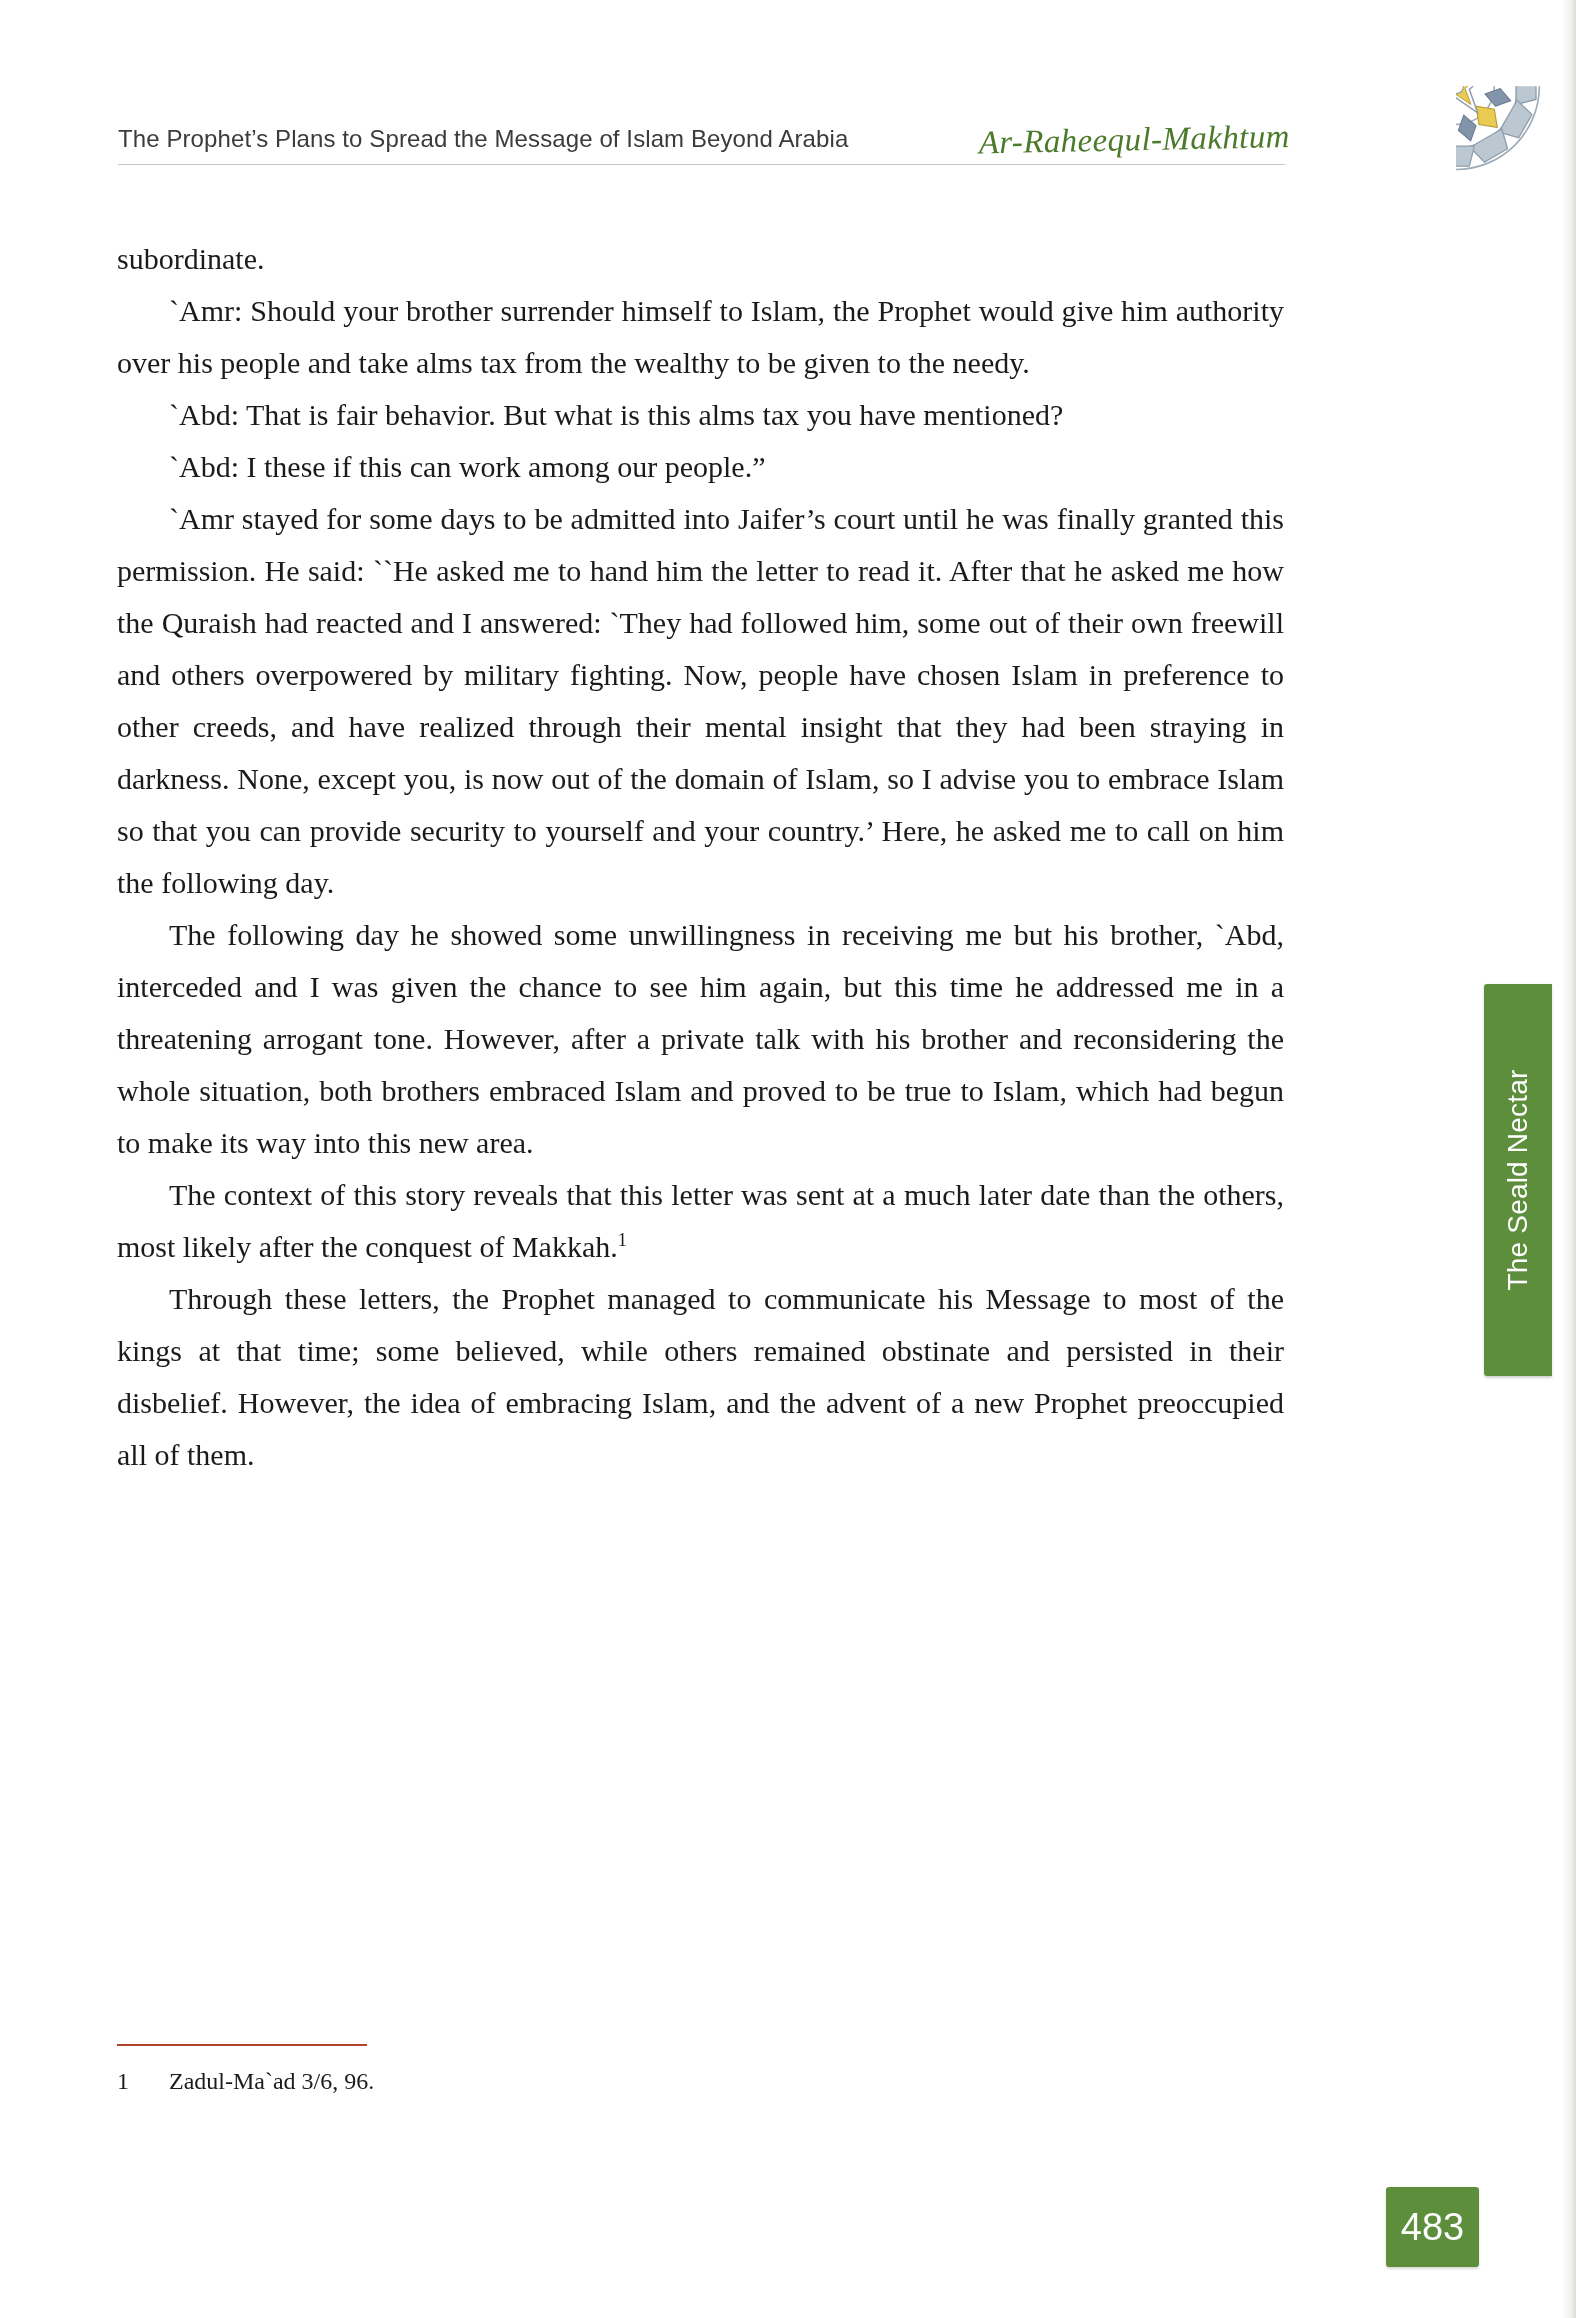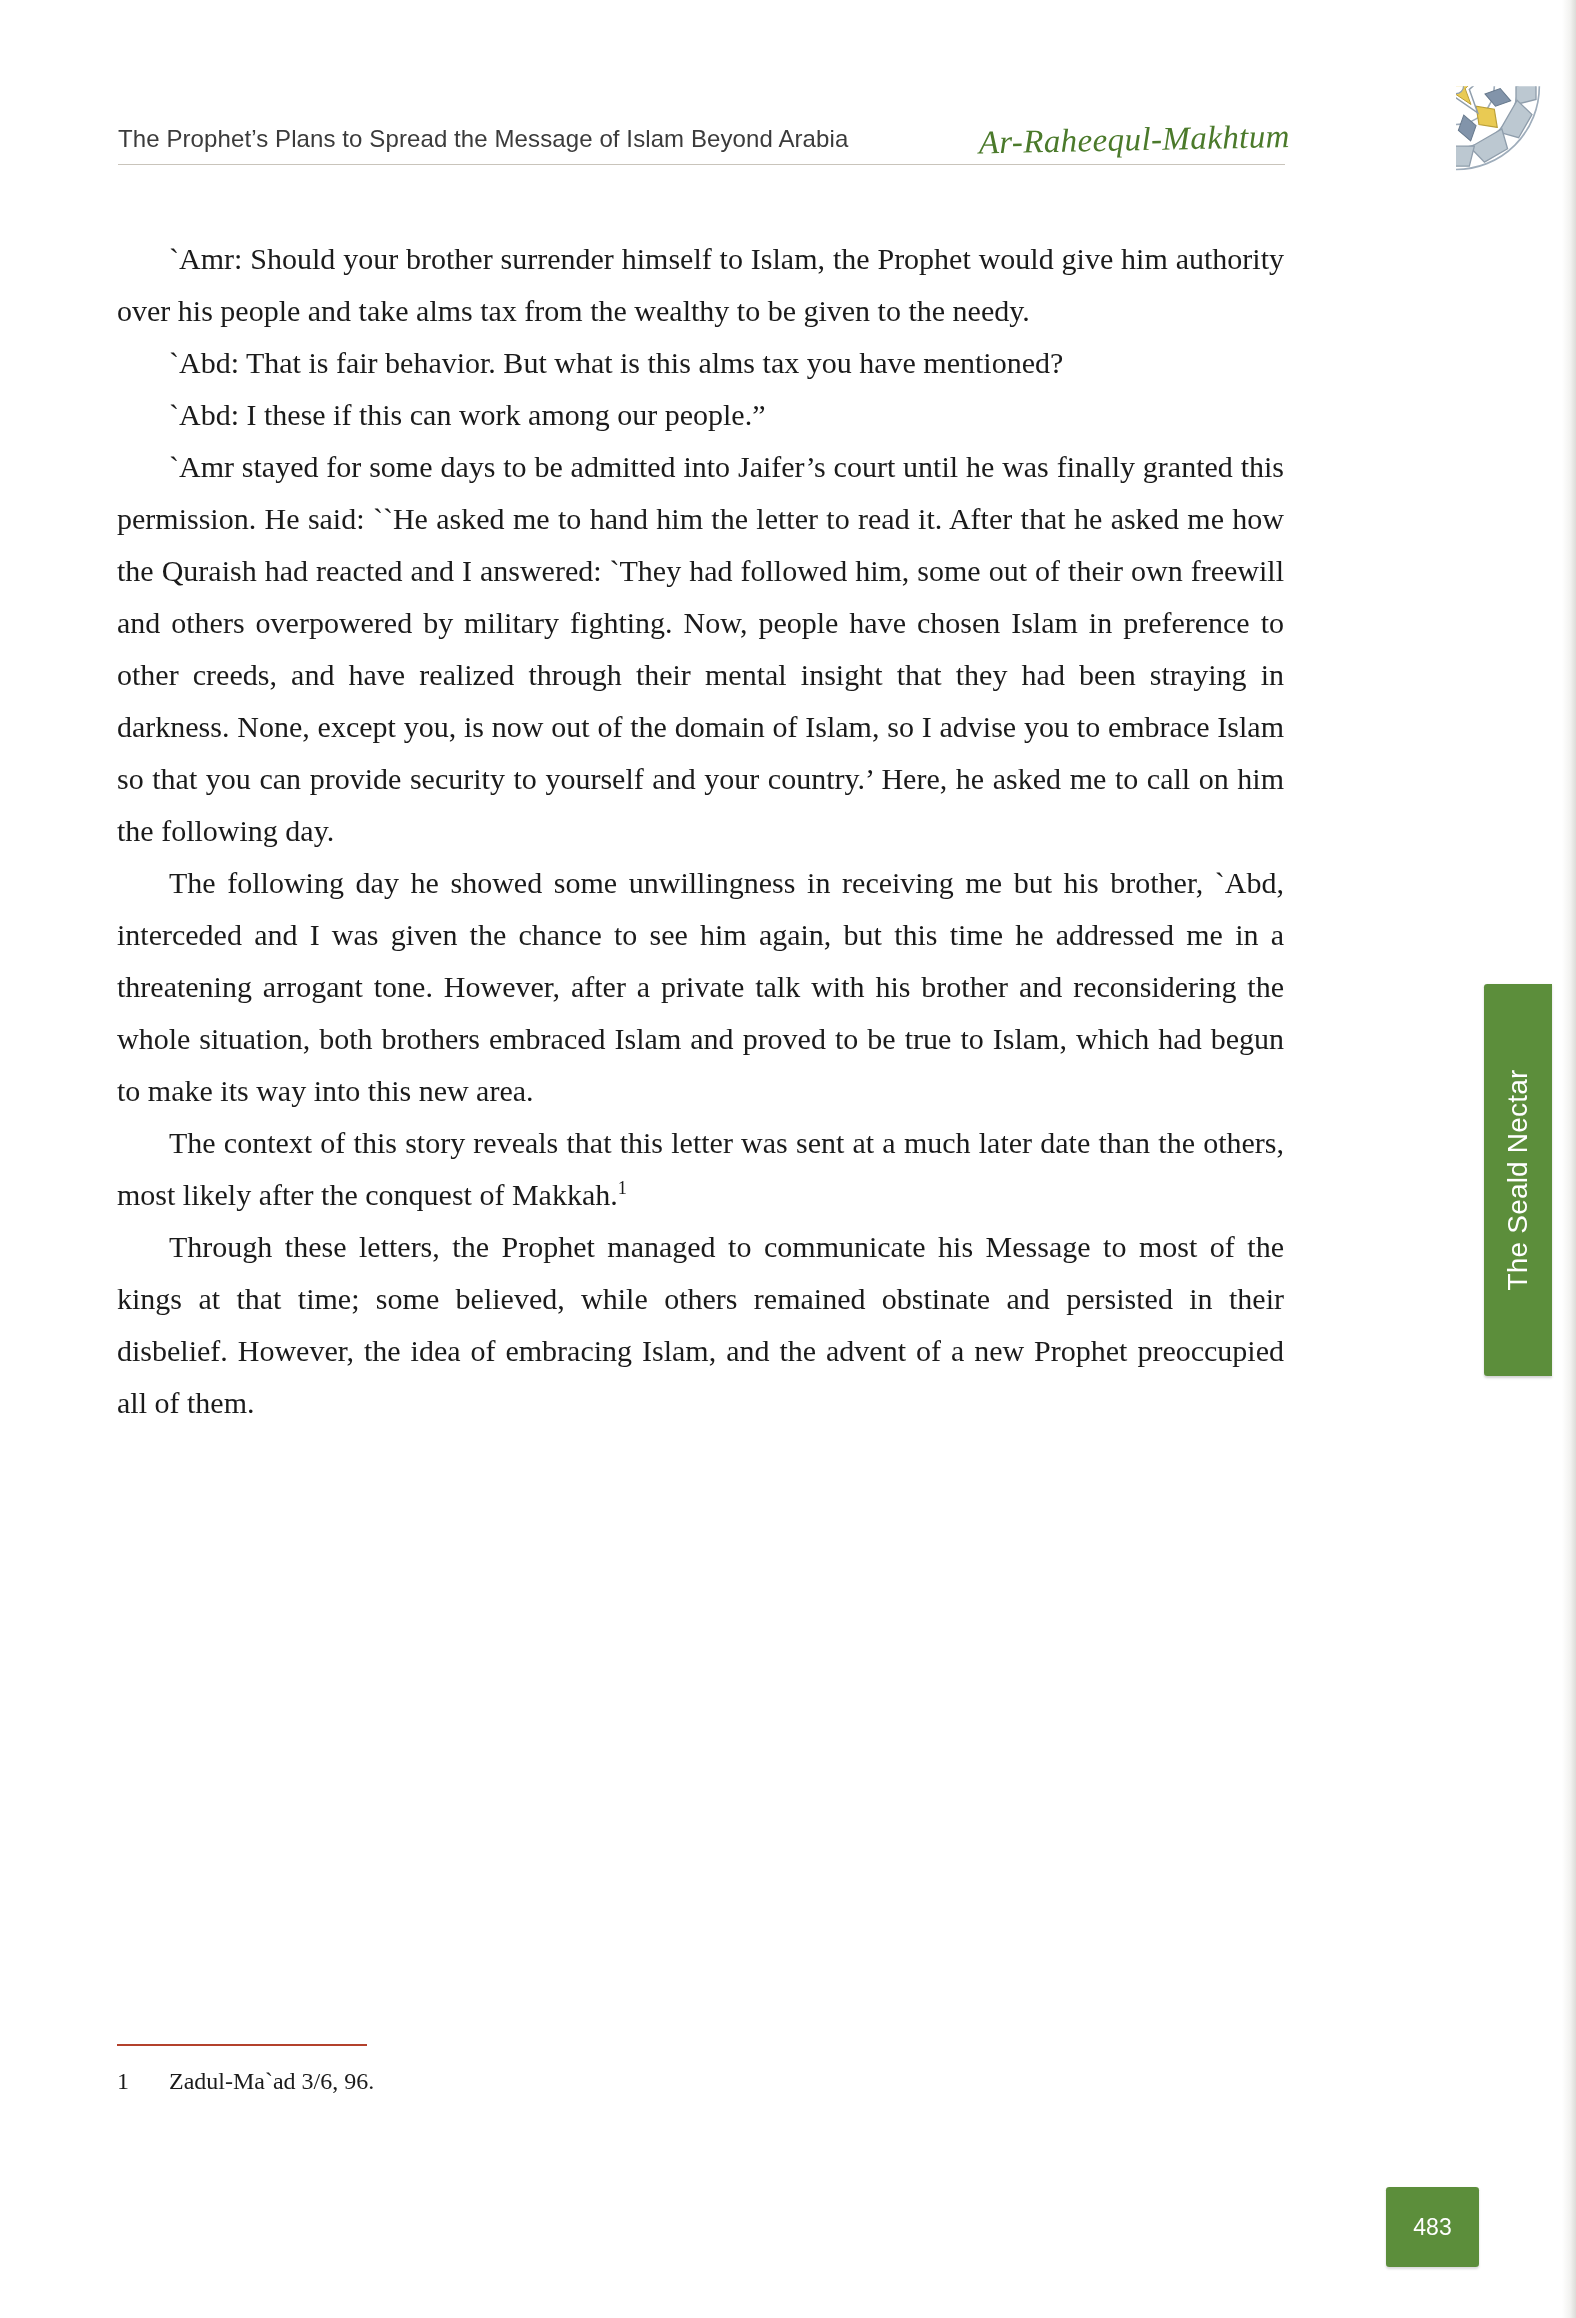--- a/index.html
+++ b/index.html
@@ -168,21 +168,21 @@
   .page-number {
     position: absolute;
     right: 98px;
     bottom: 52px;
     width: 93px;
     height: 80px;
     background: #5c8e3b;
     border-radius: 3.3px;
     color: #ffffff;
     font-family: "Liberation Sans", sans-serif;
-    font-size: 23px;
+    font-size: 38px;
     display: flex;
     align-items: center;
     justify-content: center;
     box-shadow: 0 1.7px 2.5px rgba(0,0,0,0.15);
   }
 </style>
 </head>
 <body>
 
 <div class="page">
@@ -298,20 +298,21 @@
     </svg>
   </div>
 
   <div class="header">
     <div class="running-head">The Prophet’s Plans to Spread the Message of Islam Beyond Arabia</div>
     <div class="book-script">Ar-Raheequl-Makhtum</div>
     <div class="header-rule"></div>
   </div>
 
   <div class="content">
+    <p class="para noindent">subordinate.</p>
     <p class="para indent">`Amr: Should your brother surrender himself to Islam, the Prophet would give him authority over his people and take alms tax from the wealthy to be given to the needy.</p>
     <p class="para indent">`Abd: That is fair behavior. But what is this alms tax you have mentioned?</p>
     <p class="para indent">`Abd: I these if this can work among our people.”</p>
     <p class="para indent">`Amr stayed for some days to be admitted into Jaifer’s court until he was finally granted this permission. He said: ``He asked me to hand him the letter to read it. After that he asked me how the Quraish had reacted and I answered: `They had followed him, some out of their own freewill and others overpowered by military fighting. Now, people have chosen Islam in preference to other creeds, and have realized through their mental insight that they had been straying in darkness. None, except you, is now out of the domain of Islam, so I advise you to embrace Islam so that you can provide security to yourself and your country.’ Here, he asked me to call on him the following day.</p>
     <p class="para indent">The following day he showed some unwillingness in receiving me but his brother, `Abd, interceded and I was given the chance to see him again, but this time he addressed me in a threatening arrogant tone. However, after a private talk with his brother and reconsidering the whole situation, both brothers embraced Islam and proved to be true to Islam, which had begun to make its way into this new area.</p>
     <p class="para indent"><span>The context of this story reveals that this letter was sent at a much later date than the others, most likely after the conquest of Makkah.</span><sup class="fn">1</sup></p>
     <p class="para indent">Through these letters, the Prophet managed to communicate his Message to most of the kings at that time; some believed, while others remained obstinate and persisted in their disbelief. However, the idea of embracing Islam, and the advent of a new Prophet preoccupied all of them.</p>
   </div>
 
   <div class="footnote">

